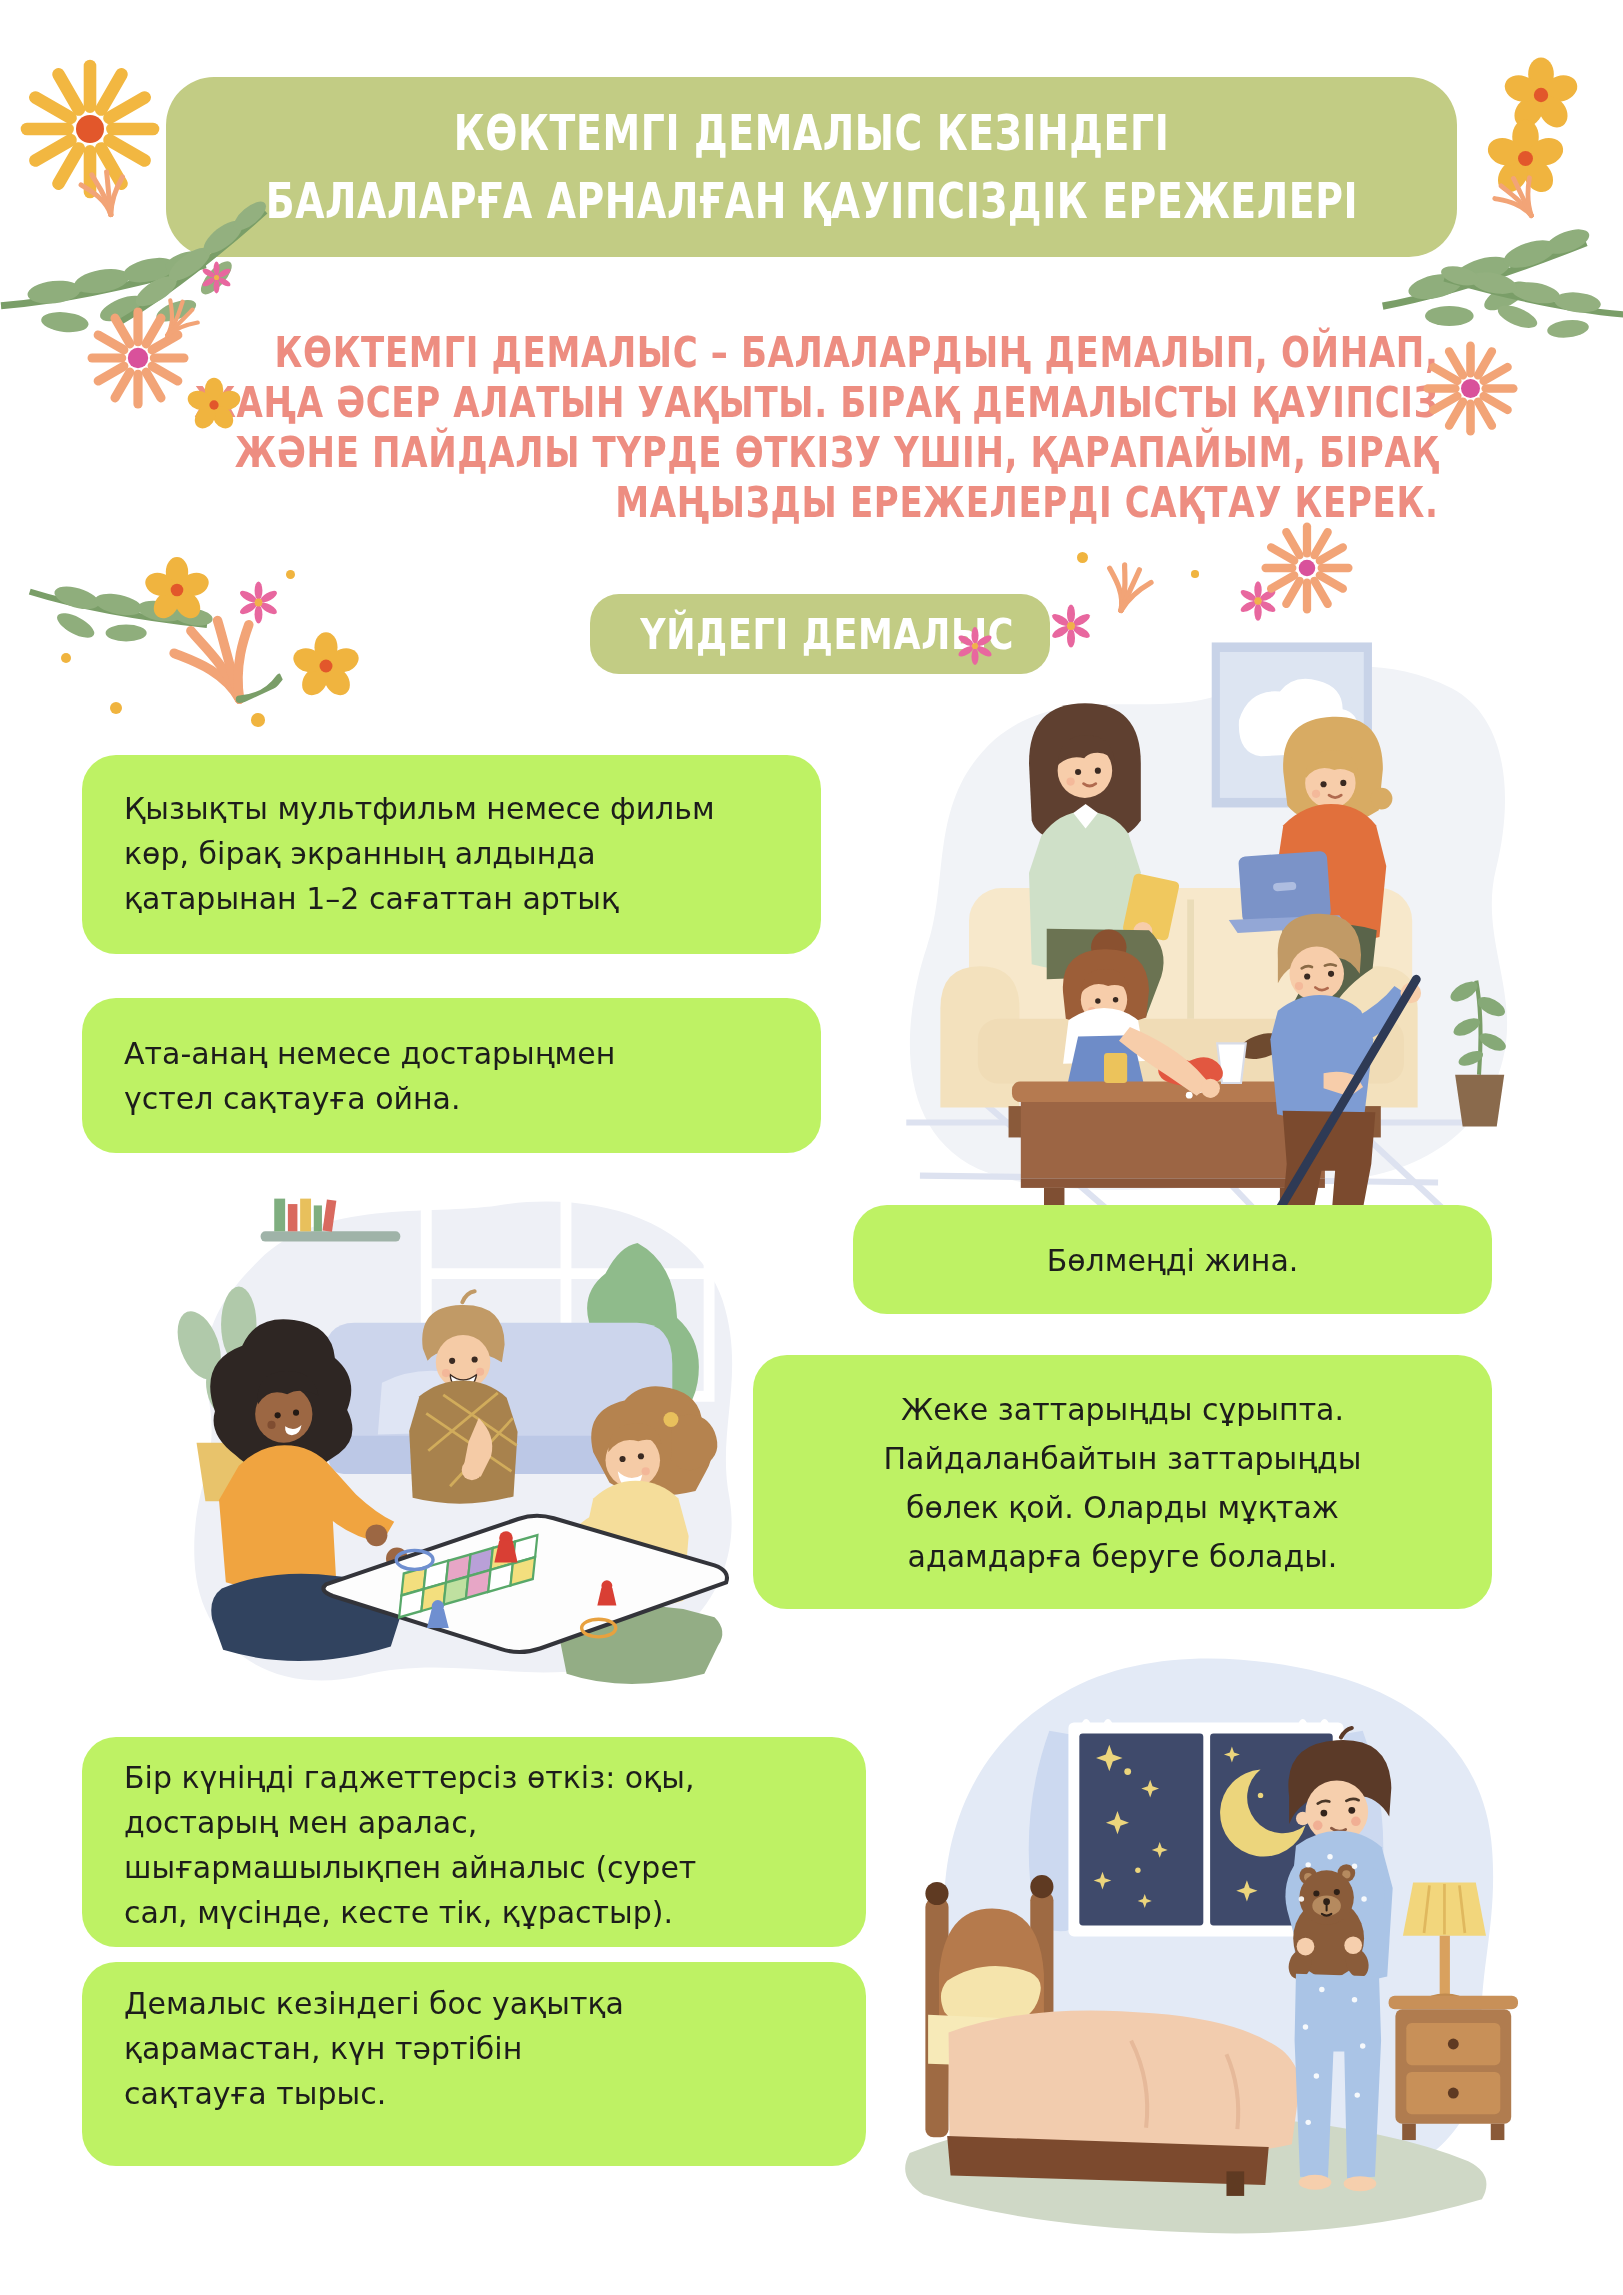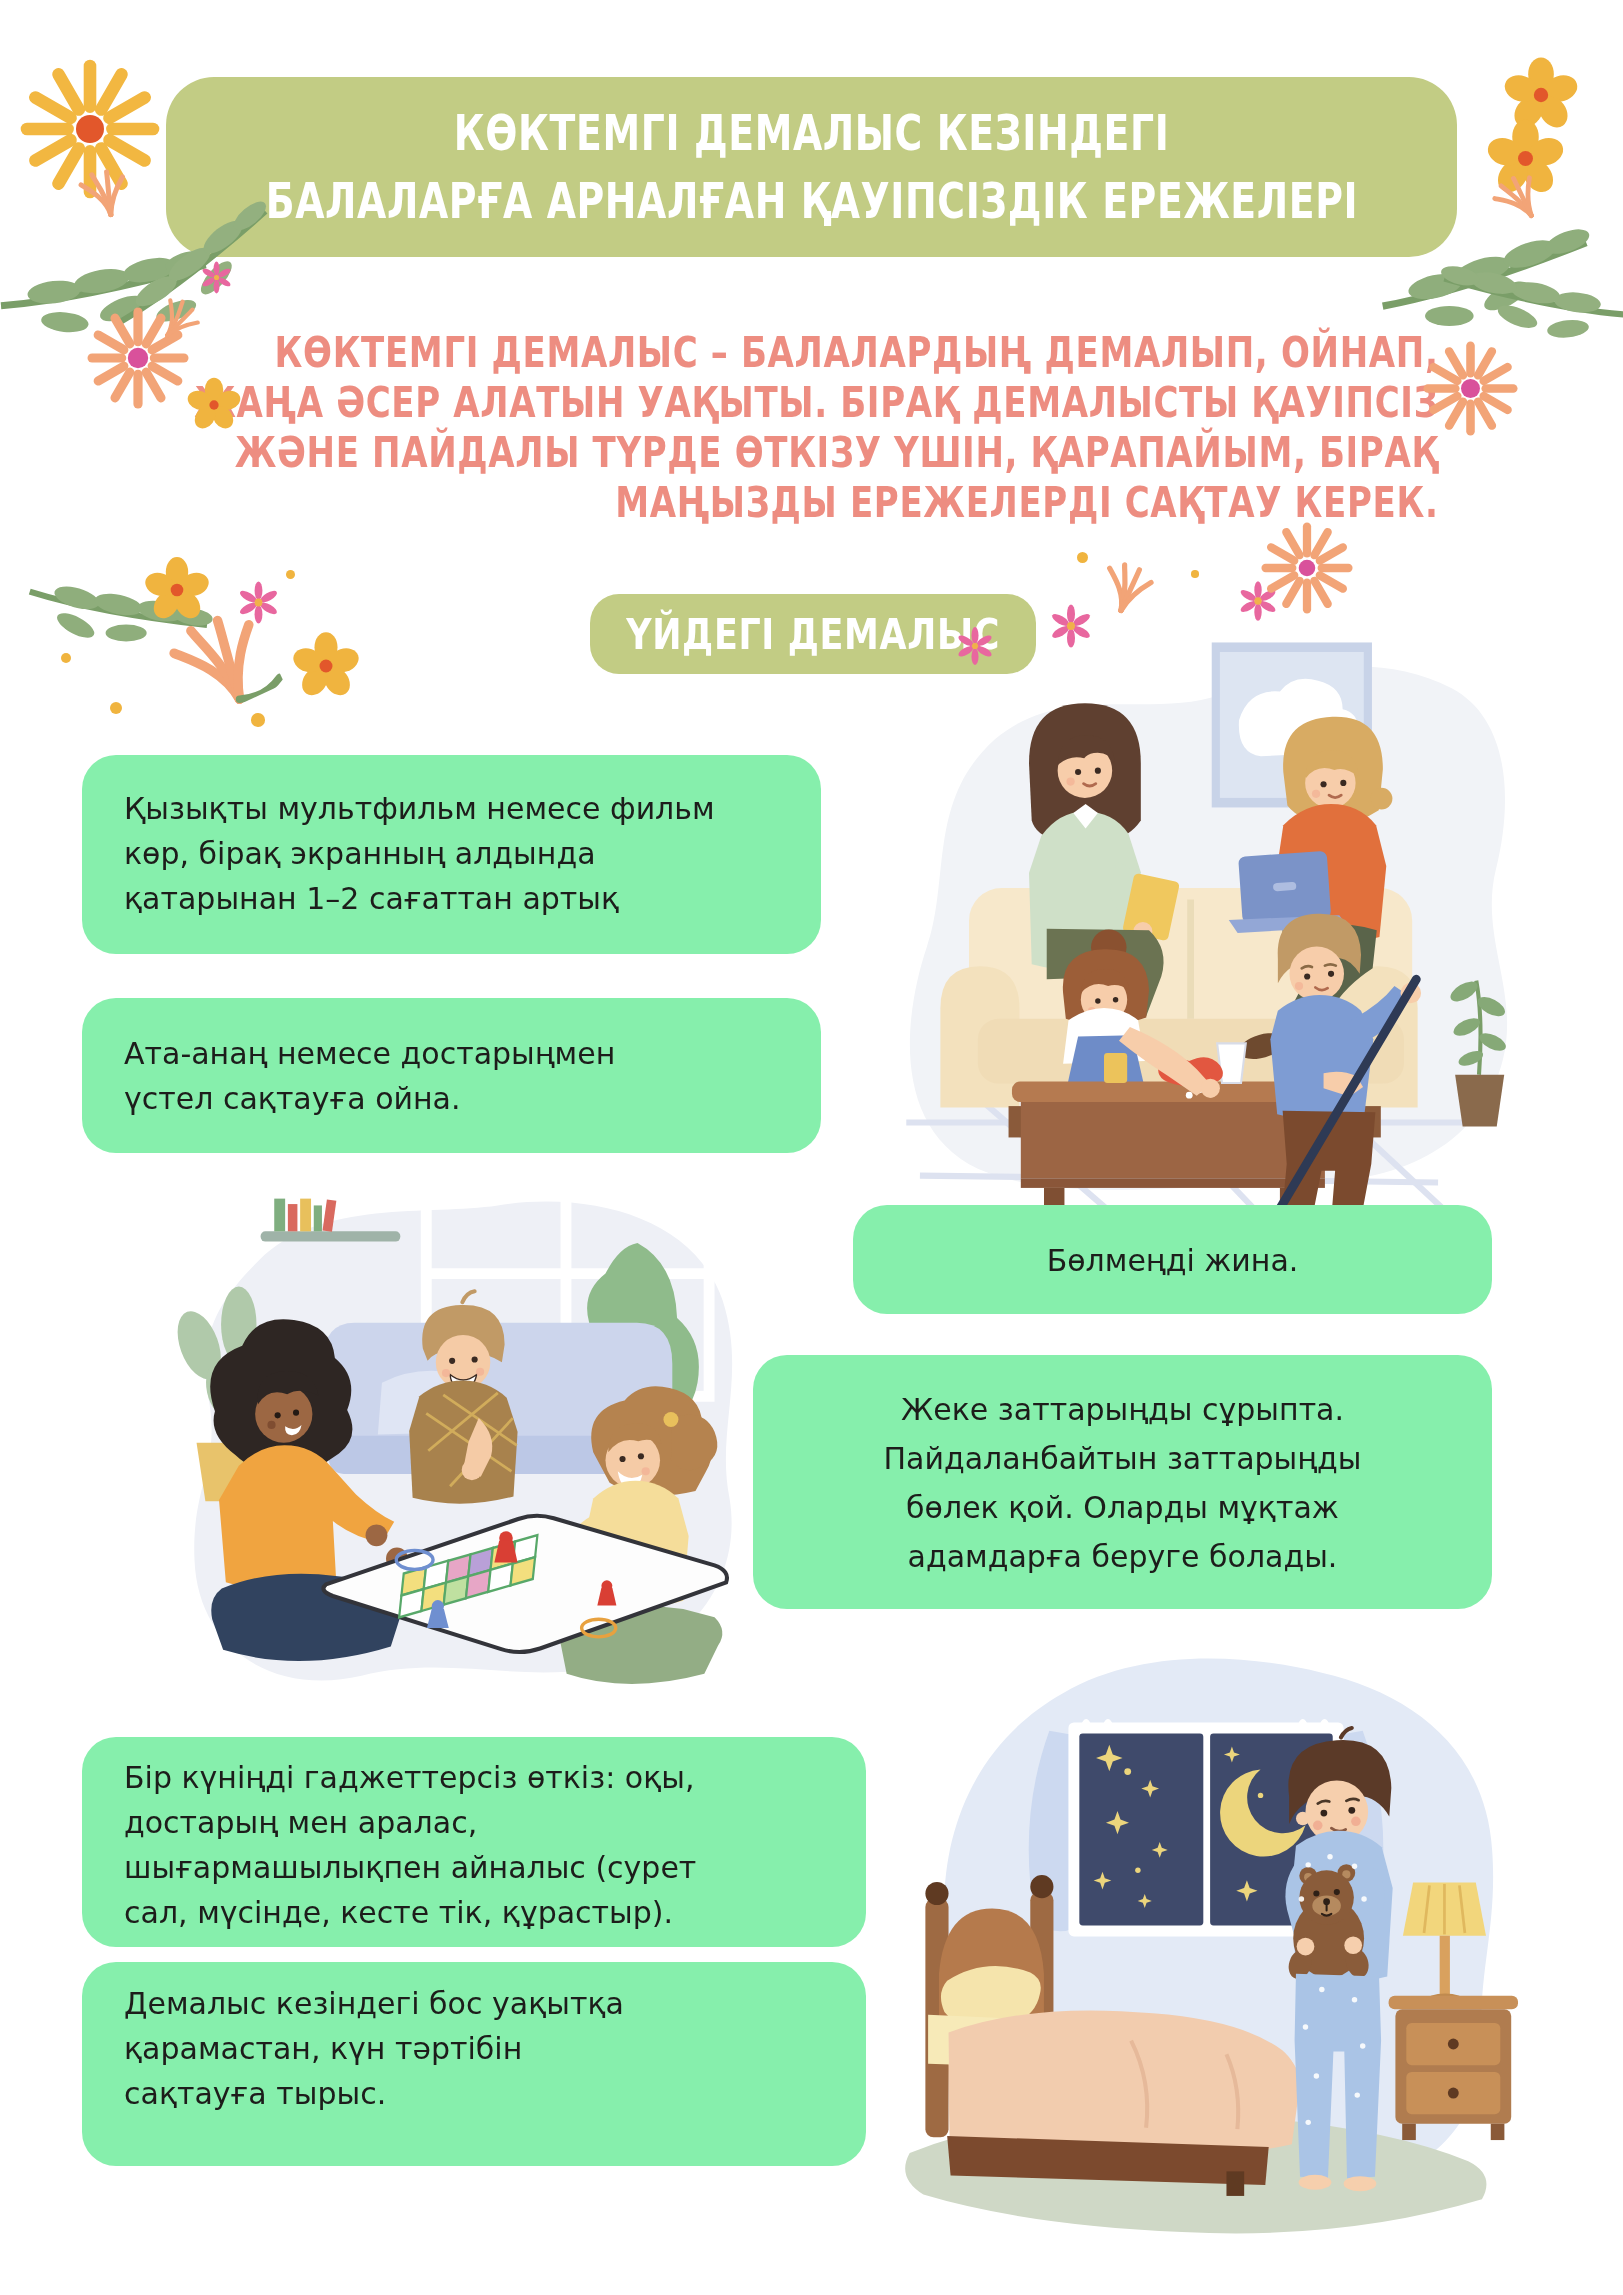--- a/index.html
+++ b/index.html
@@ -19,28 +19,28 @@
   }
   .intro{
     position:absolute;left:130px;top:328px;width:1363px;text-align:right;
   }
   .intro .i-line{
     color:#ed8d81;font-weight:700;font-size:37px;line-height:50px;white-space:nowrap;
     transform:scale(.92,1.15);transform-origin:center;letter-spacing:0.7px;
   }
   .pill{
     position:absolute;left:590px;top:594px;width:446px;height:80px;background:#c2cc84;
-    border-radius:29px;display:flex;align-items:center;justify-content:center;
+    border-radius:29px;display:flex;align-items:center;justify-content:center;padding-left:14px;
   }
   .pill .p-label{
     color:#ffffff;font-weight:700;font-size:38px;white-space:nowrap;
     transform:scale(.92,1.12);letter-spacing:0.7px;
   }
   
-  .card{position:absolute;background:#86efac;border-radius:34px;}
+  .card{position:absolute;background:#bef264;border-radius:34px;}
   .card .ln{font-size:30px;line-height:45px;color:#1d1d1b;}
   .card.left-align{text-align:left;}
   .card.center-align{text-align:center;}
   .pad{position:absolute;left:0;right:0;}
   
   .deco{position:absolute;}
   .dot{position:absolute;background:#f0b43f;border-radius:50%;}
   .scene{position:absolute;}
 </style>
 </head>

